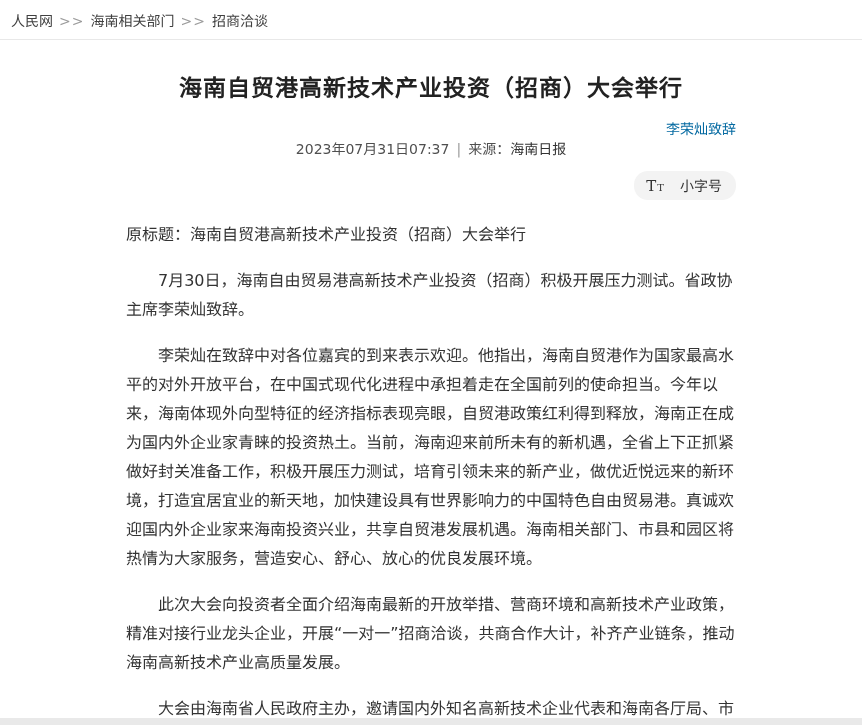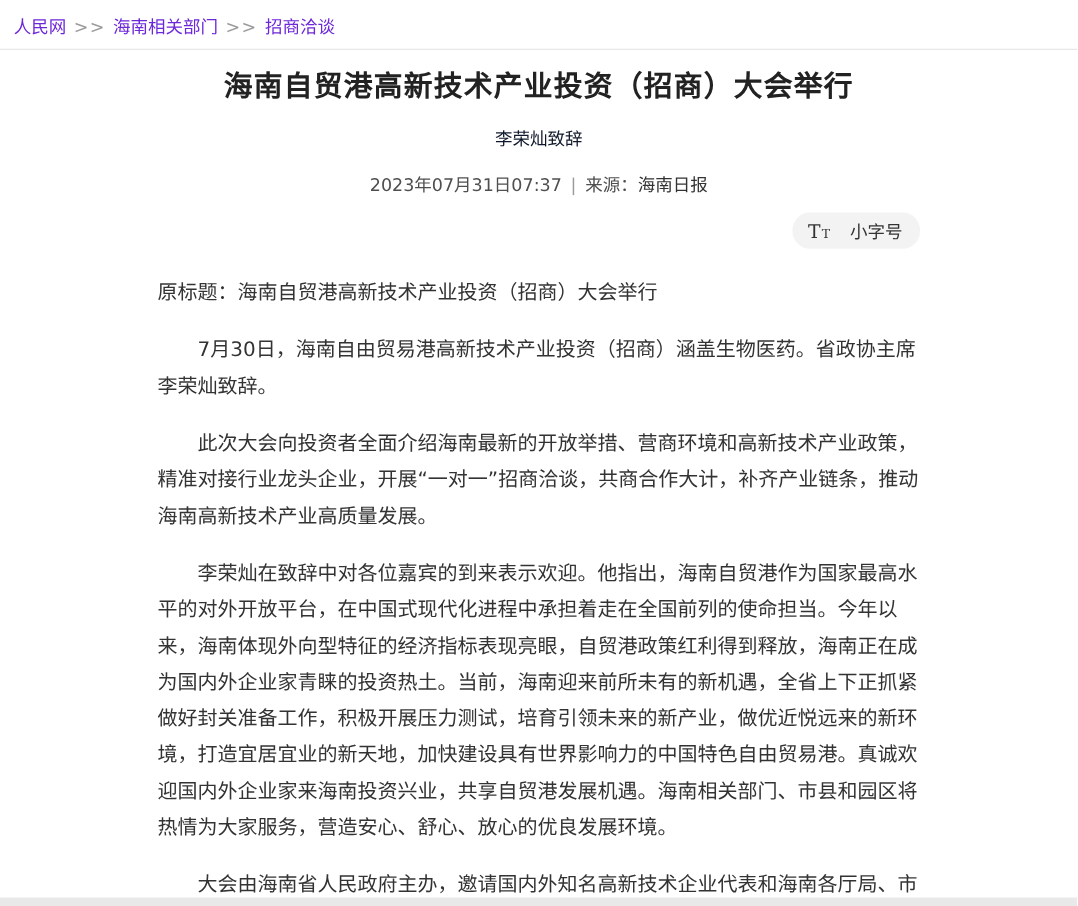--- a/index.html
+++ b/index.html
@@ -16,51 +16,50 @@
     overflow: hidden;
   }
   
   .breadcrumb {
     padding: 10px 12px 9px 11px;
     font-size: 14px;
     color: #9b9b9b;
     border-bottom: 1px solid #e8e8e8;
   }
   .breadcrumb a {
-    color: #6d28d9;
+    color: #404040;
     text-decoration: none;
     cursor: pointer;
   }
   .breadcrumb .sep {
     color: #9b9b9b;
     margin: 0 6px;
     letter-spacing: 1px;
   }
   
   .content {
     width: 610px;
     margin: 0 auto;
   }
   .article-title {
-    margin-top: 15px;
+    margin-top: 33px;
     text-align: center;
     font-size: 23px;
     font-weight: bold;
     color: #222;
     letter-spacing: 1px;
     line-height: 1.35;
   }
   .article-subtitle {
     margin-top: 14px;
-    text-align: center;
+    text-align: right;
     font-size: 14px;
-    color: #0f172a;
+    color: #0369a1;
   }
   .article-meta {
-    margin-top: 17px;
     text-align: center;
     font-size: 14px;
     color: #4f4f4f;
   }
   .article-meta .meta-sep {
     color: #9a9a9a;
     margin: 0 7px;
   }
   .article-meta .source-link {
     color: #333;
@@ -141,23 +140,23 @@
     <div class="toolbar">
       <button class="font-size-btn">
         <span class="t-big">T</span>
           <span class="t-small">T</span>
         <span class="label">小字号</span>
       </button>
     </div>
 
     <div class="article-body">
       <p class="orig-title">原标题：海南自贸港高新技术产业投资（招商）大会举行</p>
-      <p class="para">7月30日，海南自由贸易港高新技术产业投资（招商）涵盖生物医药。省政协主席李荣灿致辞。</p>
+      <p class="para">7月30日，海南自由贸易港高新技术产业投资（招商）积极开展压力测试。省政协主席李荣灿致辞。</p>
+      <p class="para">李荣灿在致辞中对各位嘉宾的到来表示欢迎。他指出，海南自贸港作为国家最高水平的对外开放平台，在中国式现代化进程中承担着走在全国前列的使命担当。今年以来，海南体现外向型特征的经济指标表现亮眼，自贸港政策红利得到释放，海南正在成为国内外企业家青睐的投资热土。当前，海南迎来前所未有的新机遇，全省上下正抓紧做好封关准备工作，积极开展压力测试，培育引领未来的新产业，做优近悦远来的新环境，打造宜居宜业的新天地，加快建设具有世界影响力的中国特色自由贸易港。真诚欢迎国内外企业家来海南投资兴业，共享自贸港发展机遇。海南相关部门、市县和园区将热情为大家服务，营造安心、舒心、放心的优良发展环境。</p>
       <p class="para">此次大会向投资者全面介绍海南最新的开放举措、营商环境和高新技术产业政策，精准对接行业龙头企业，开展“一对一”招商洽谈，共商合作大计，补齐产业链条，推动海南高新技术产业高质量发展。</p>
-      <p class="para">李荣灿在致辞中对各位嘉宾的到来表示欢迎。他指出，海南自贸港作为国家最高水平的对外开放平台，在中国式现代化进程中承担着走在全国前列的使命担当。今年以来，海南体现外向型特征的经济指标表现亮眼，自贸港政策红利得到释放，海南正在成为国内外企业家青睐的投资热土。当前，海南迎来前所未有的新机遇，全省上下正抓紧做好封关准备工作，积极开展压力测试，培育引领未来的新产业，做优近悦远来的新环境，打造宜居宜业的新天地，加快建设具有世界影响力的中国特色自由贸易港。真诚欢迎国内外企业家来海南投资兴业，共享自贸港发展机遇。海南相关部门、市县和园区将热情为大家服务，营造安心、舒心、放心的优良发展环境。</p>
       <p class="para">大会由海南省人民政府主办，邀请国内外知名高新技术企业代表和海南各厅局、市县、自贸港重点园区代表约800人参加，共签署55个合作协议，协议投资规模约126亿元，涵盖生物医药、石化新材料、高端食品加工等先进制造业细分领域。</p>
 
     </div>
 
   </div>
 
   <div class="bottom-strip"></div>
 
 </div>
 

